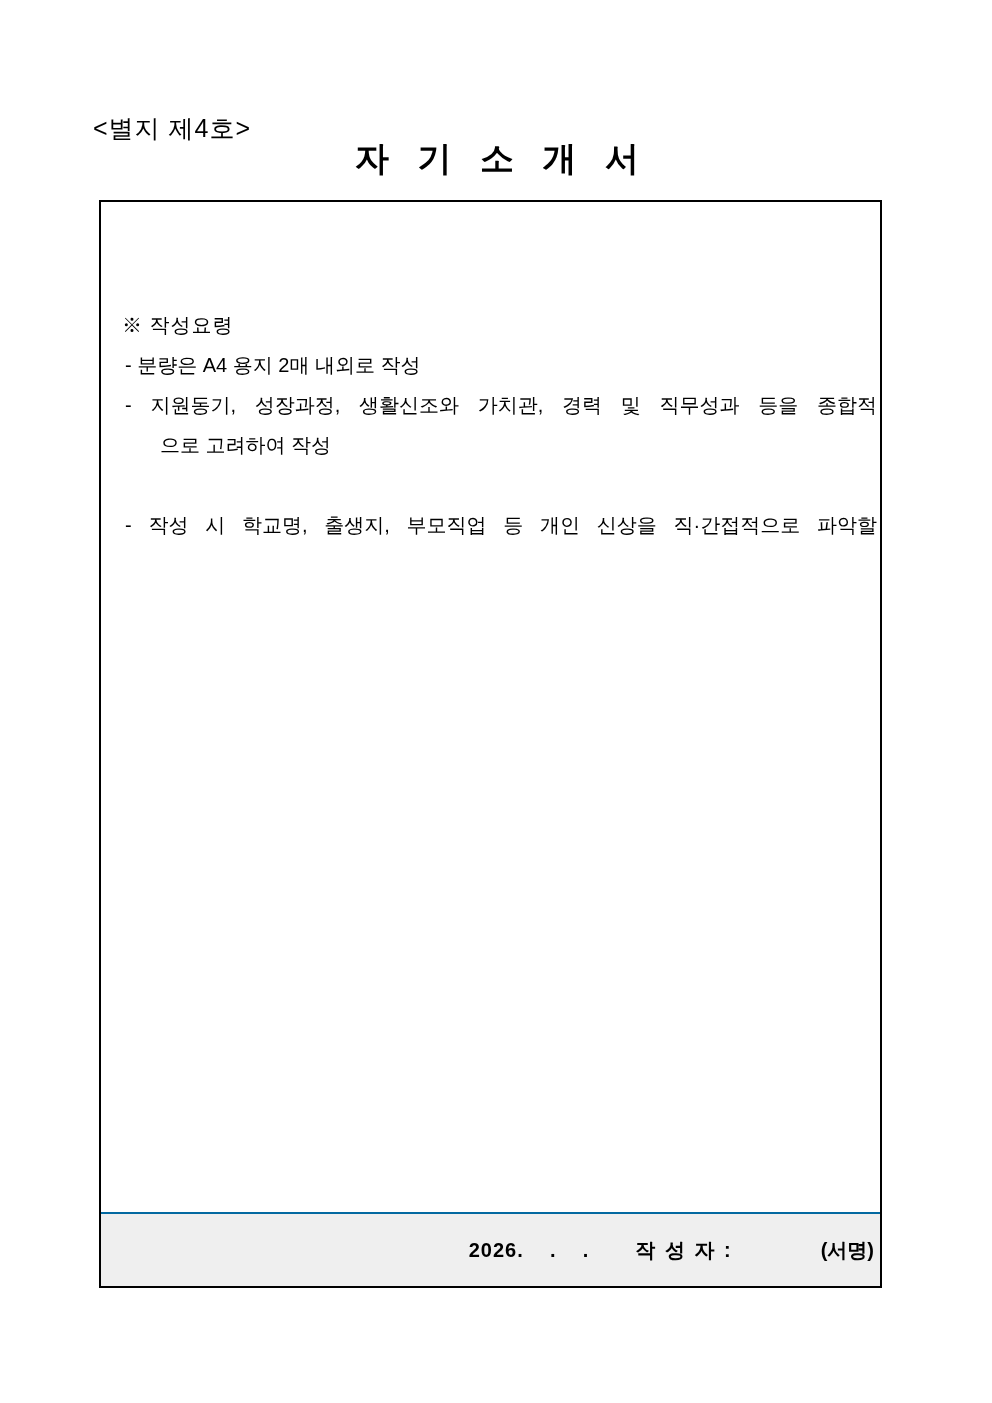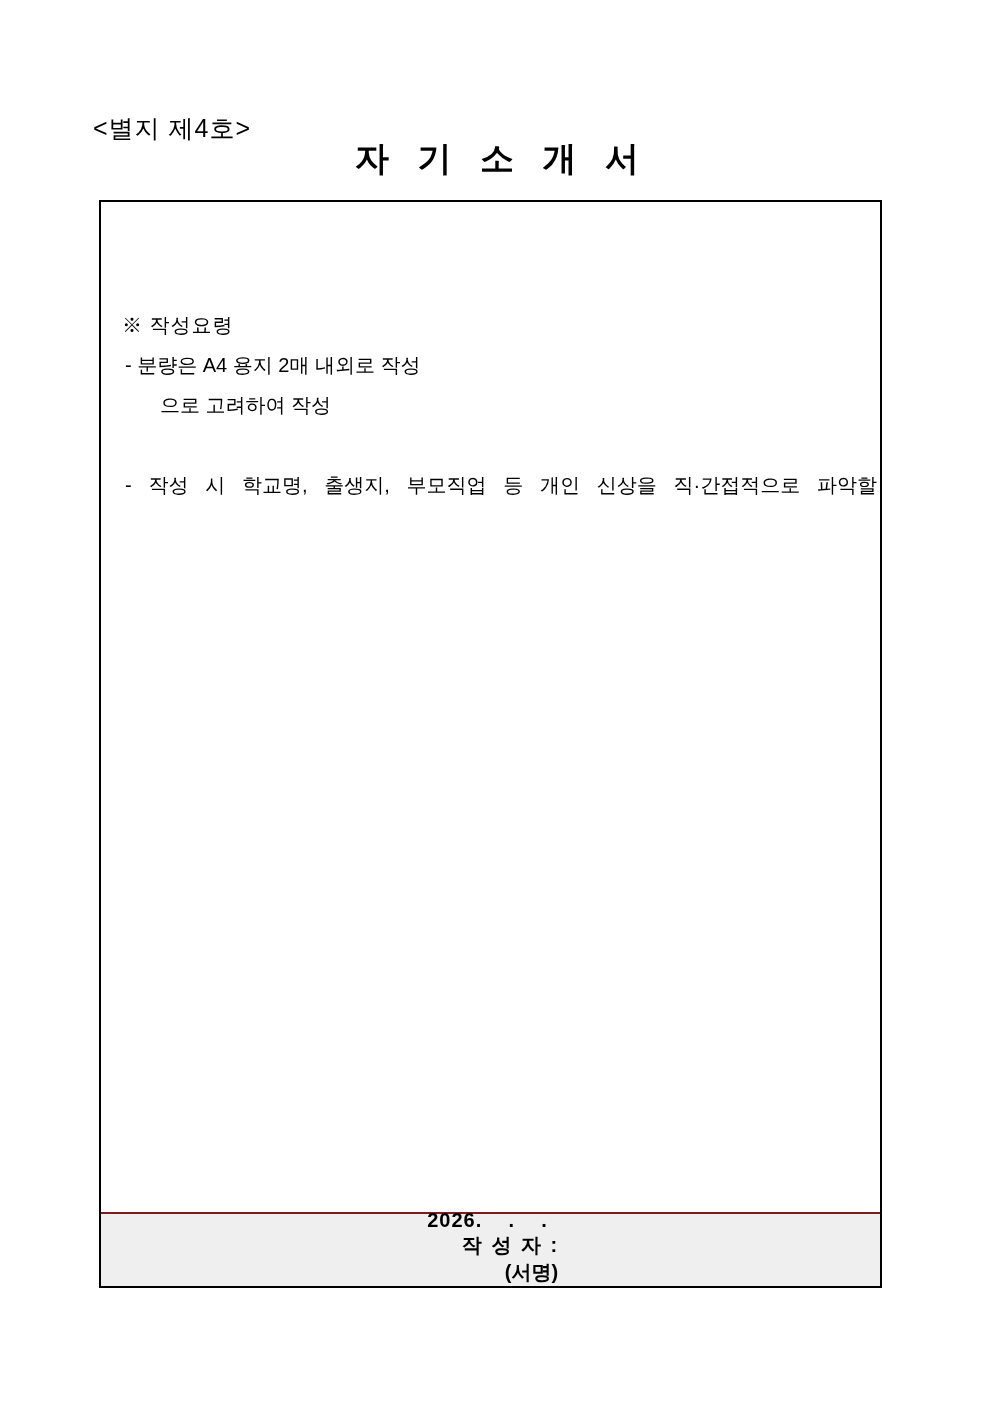--- a/index.html
+++ b/index.html
@@ -80,29 +80,28 @@
     top: 430px;
     bottom: 74px;
   }
   .footer {
     position: absolute;
     left: 0;
     right: 0;
     bottom: 0;
     height: 74px;
     background: #efefef;
-    border-top: 2px solid #7f1d1d;
+    border-top: 2px solid #0369a1;
     box-sizing: border-box;
     display: flex;
     align-items: center;
     justify-content: flex-end;
     padding-right: 6px;
     font-size: 20px;
     font-weight: 600;
-    flex-direction: column;
   }
   .footer .date {
     white-space: pre;
     letter-spacing: 1px;
   }
   .footer .writer {
     margin-left: 46px;
     letter-spacing: 2px;
     white-space: pre;
   }
@@ -115,20 +114,21 @@
 
 <div class="note">&lt;별지 제4호&gt;</div>
 
 <h1 class="title">자 기 소 개 서</h1>
 
 <div class="form-box">
 
   <div class="content">
     <div class="line heading">※ 작성요령</div>
     <div class="line item">- 분량은 A4 용지 2매 내외로 작성</div>
+    <div class="line item justify">- 지원동기, 성장과정, 생활신조와 가치관, 경력 및 직무성과 등을 종합적</div>
     <div class="line cont">으로 고려하여 작성</div>
 
     <div class="spacer"></div>
 
     <div class="line item justify">- 작성 시 학교명, 출생지, 부모직업 등 개인 신상을 직·간접적으로 파악할</div>
   </div>
 
   <div class="writing-area"></div>
 
   <div class="footer">

